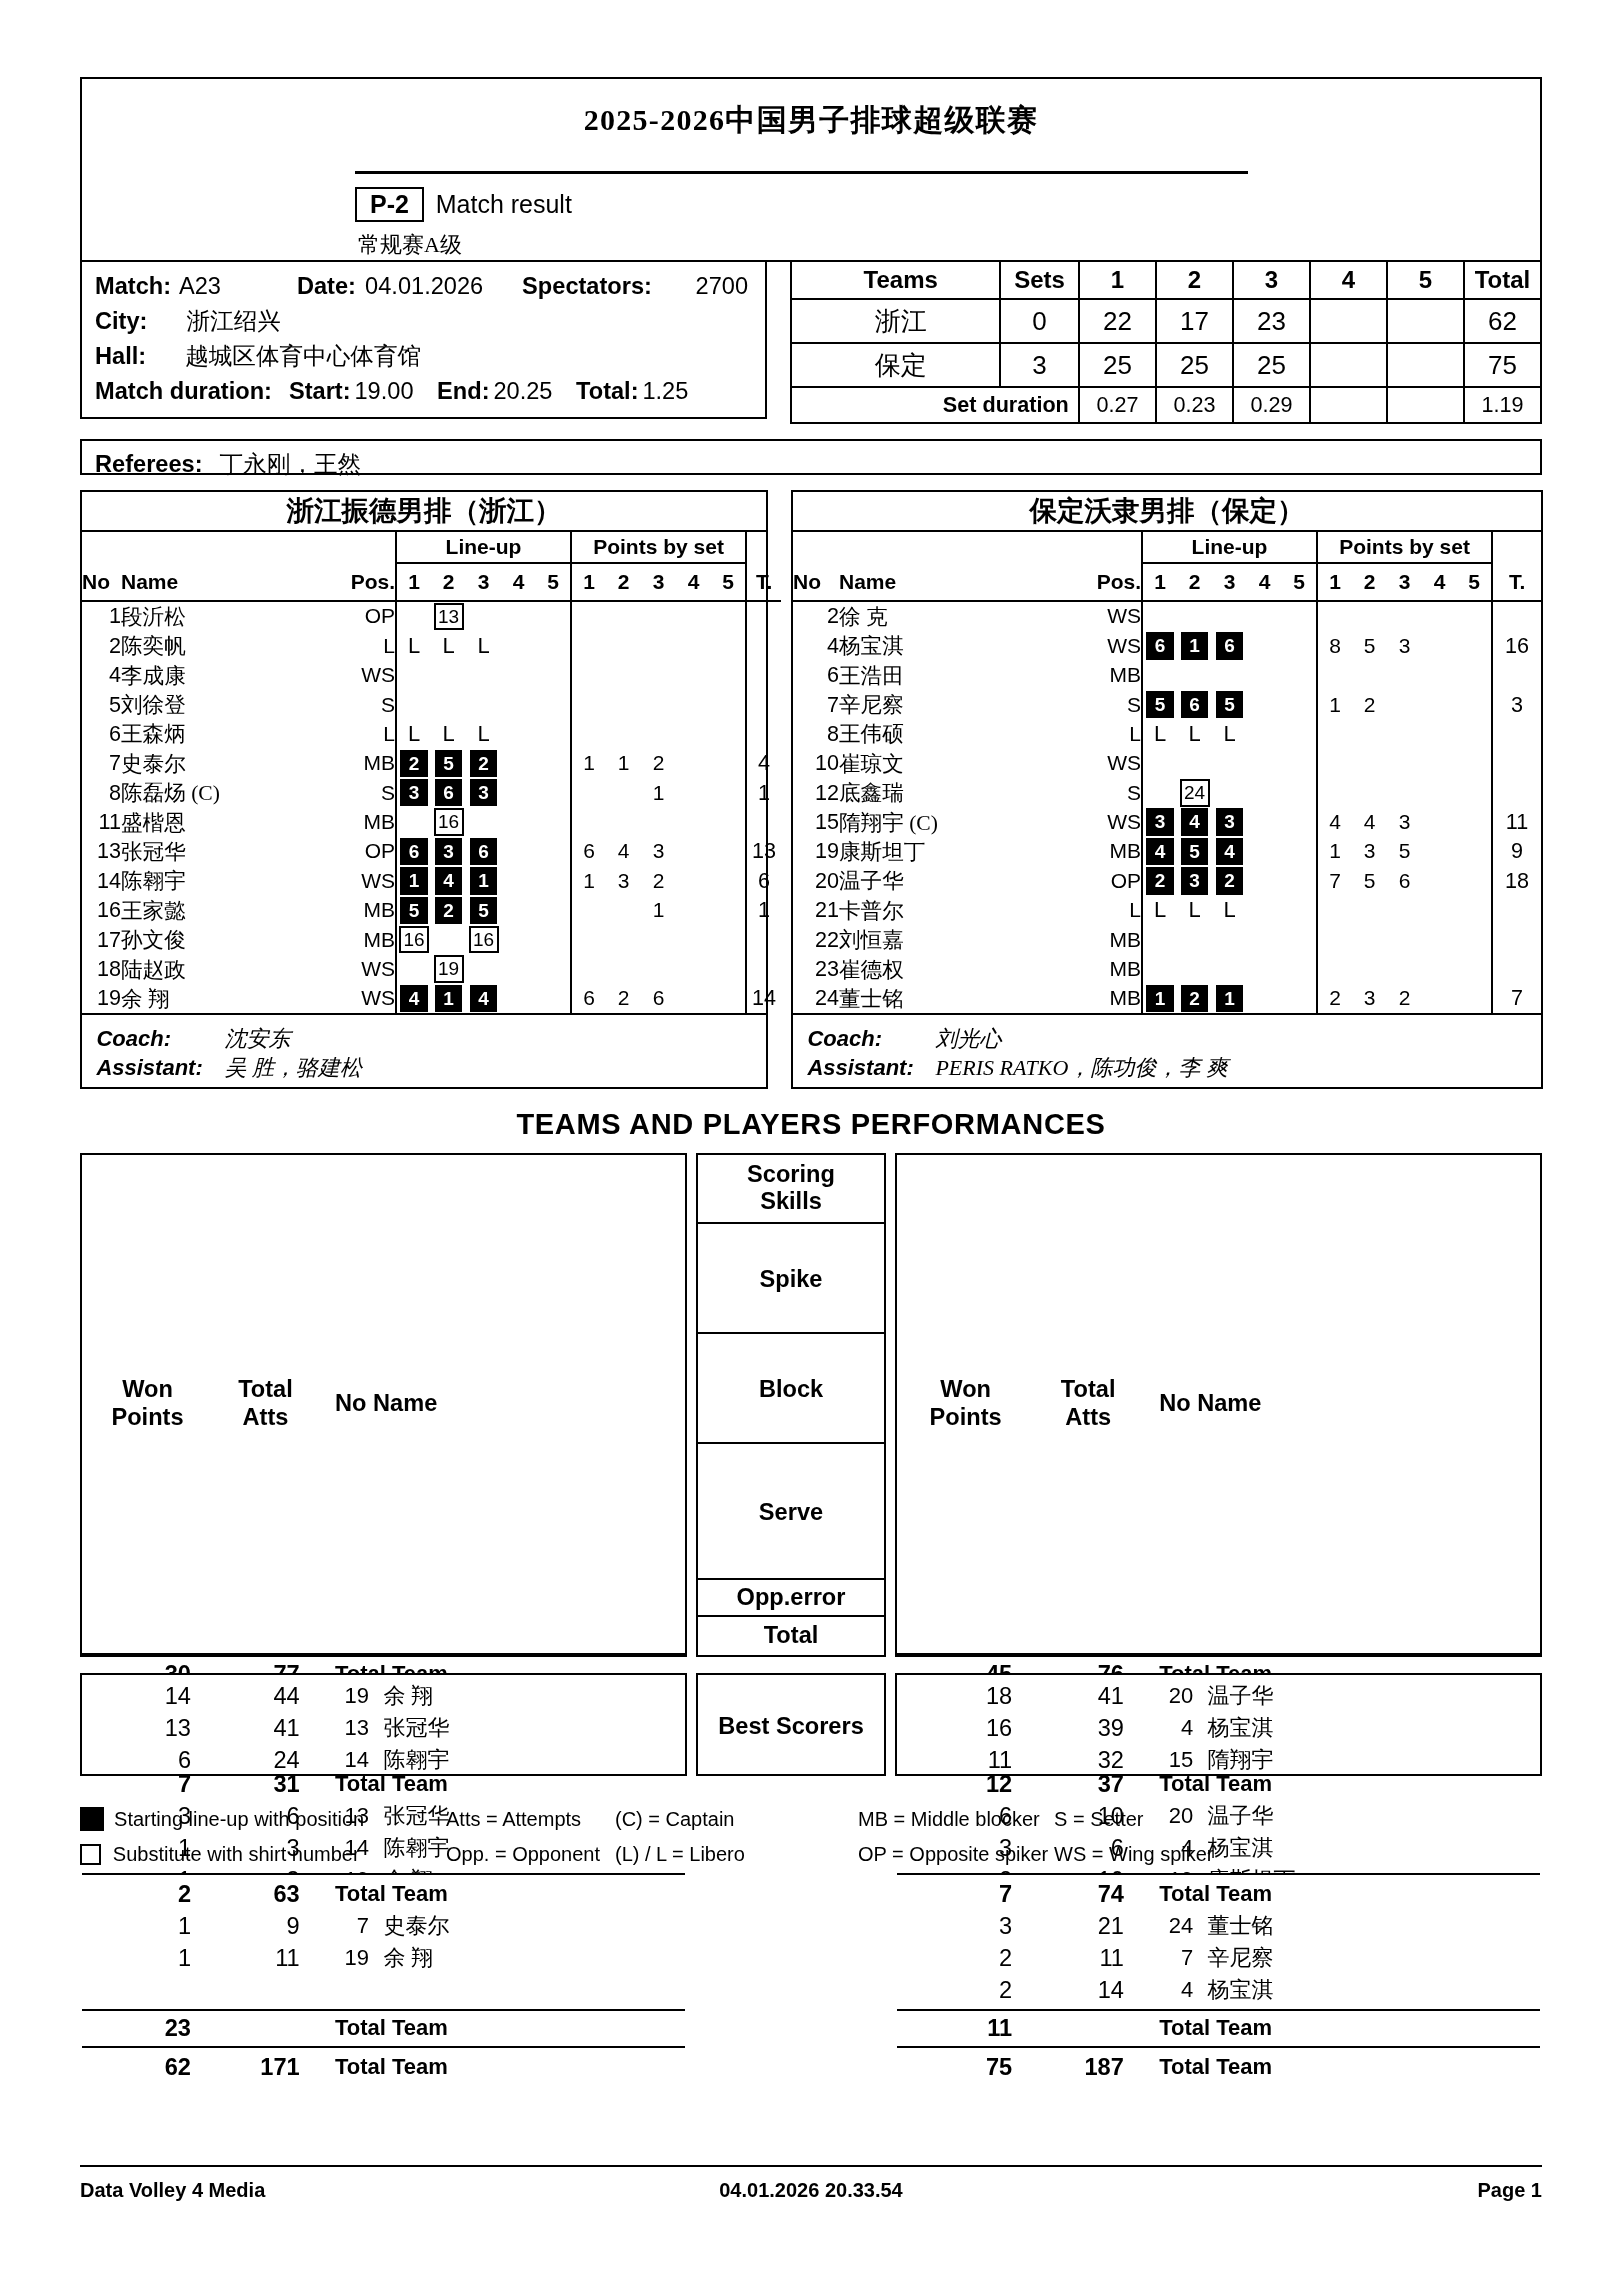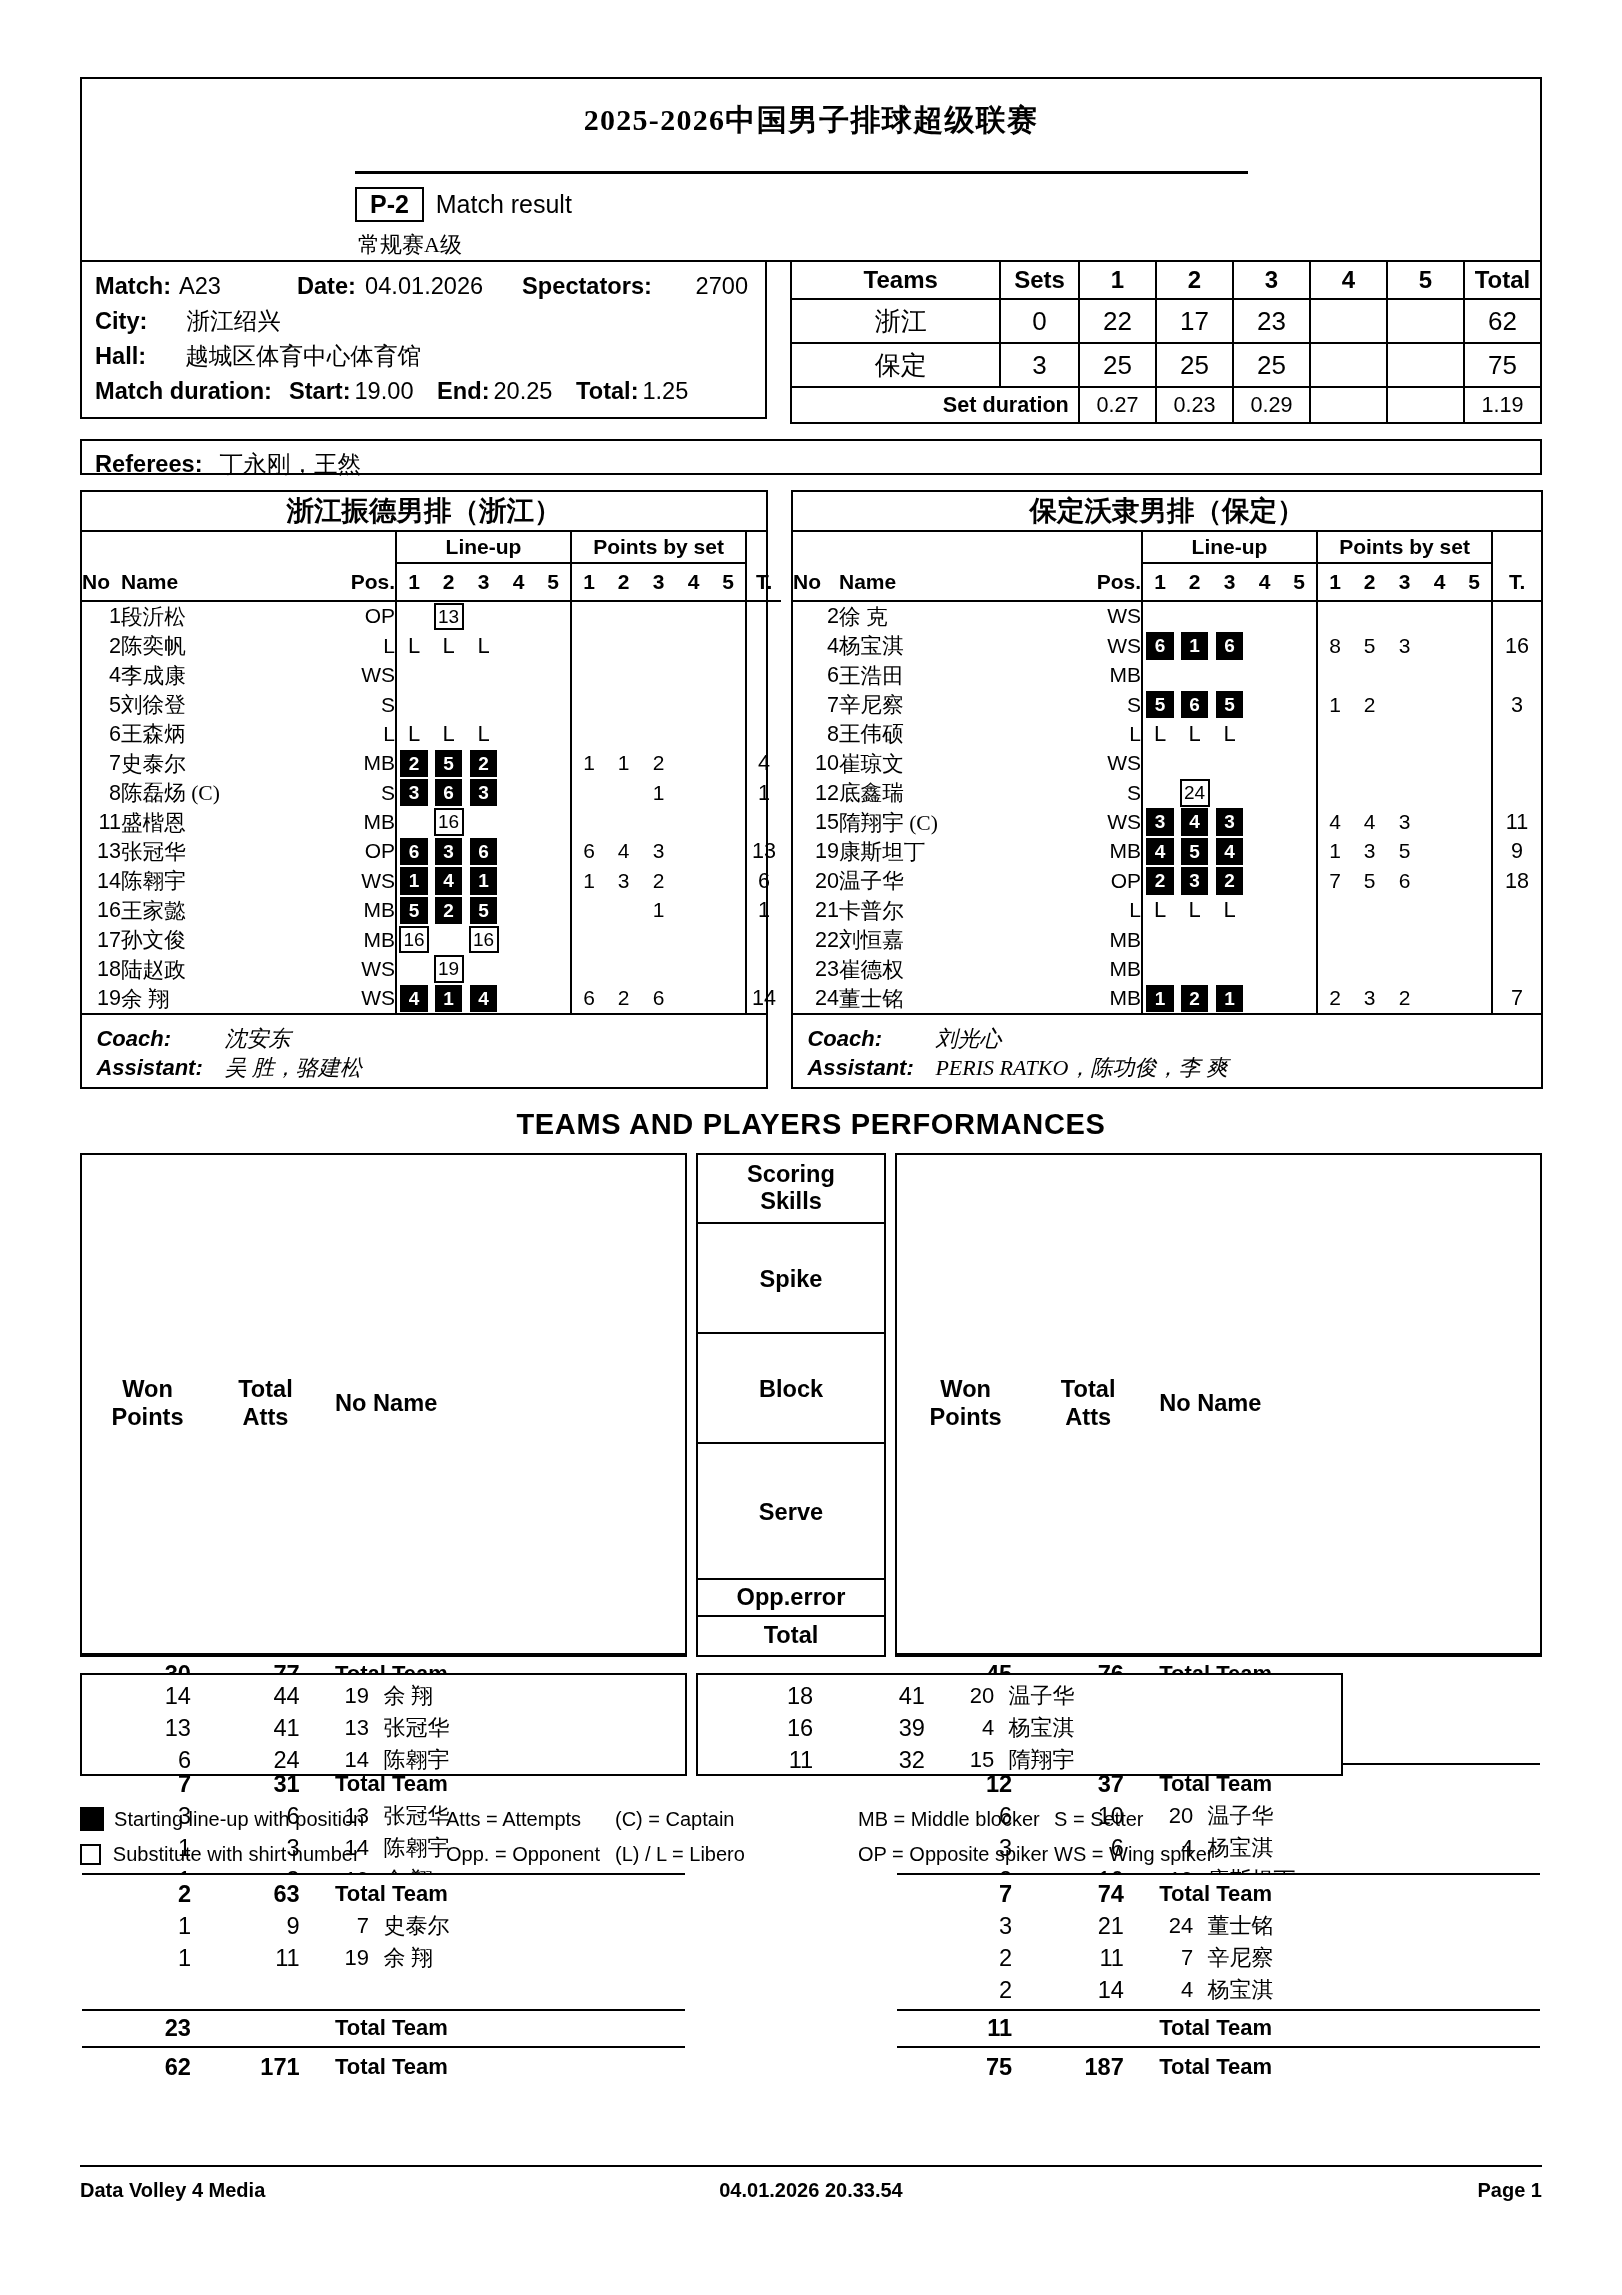--- a/index.html
+++ b/index.html
@@ -989,20 +989,25 @@
               <span class="atts">41</span>
               <span class="pname"><span class="pno">13</span><span class="cjk">张冠华</span></span>
             </div>
             <div class="prow">
               <span class="won">6</span>
               <span class="atts">24</span>
               <span class="pname"><span class="pno">14</span><span class="cjk">陈翱宇</span></span>
             </div>
           </div>
         </div>
+        <div class="stat-box skill-col">
+          <div class="sec sec-best">
+            <div class="skill-lbl">Best Scorers</div>
+          </div>
+        </div>
         <div class="stat-box stat-right">
           <div class="sec sec-best">
             <div class="prow">
               <span class="won">18</span>
               <span class="atts">41</span>
               <span class="pname"><span class="pno">20</span><span class="cjk">温子华</span></span>
             </div>
             <div class="prow">
               <span class="won">16</span>
               <span class="atts">39</span>

